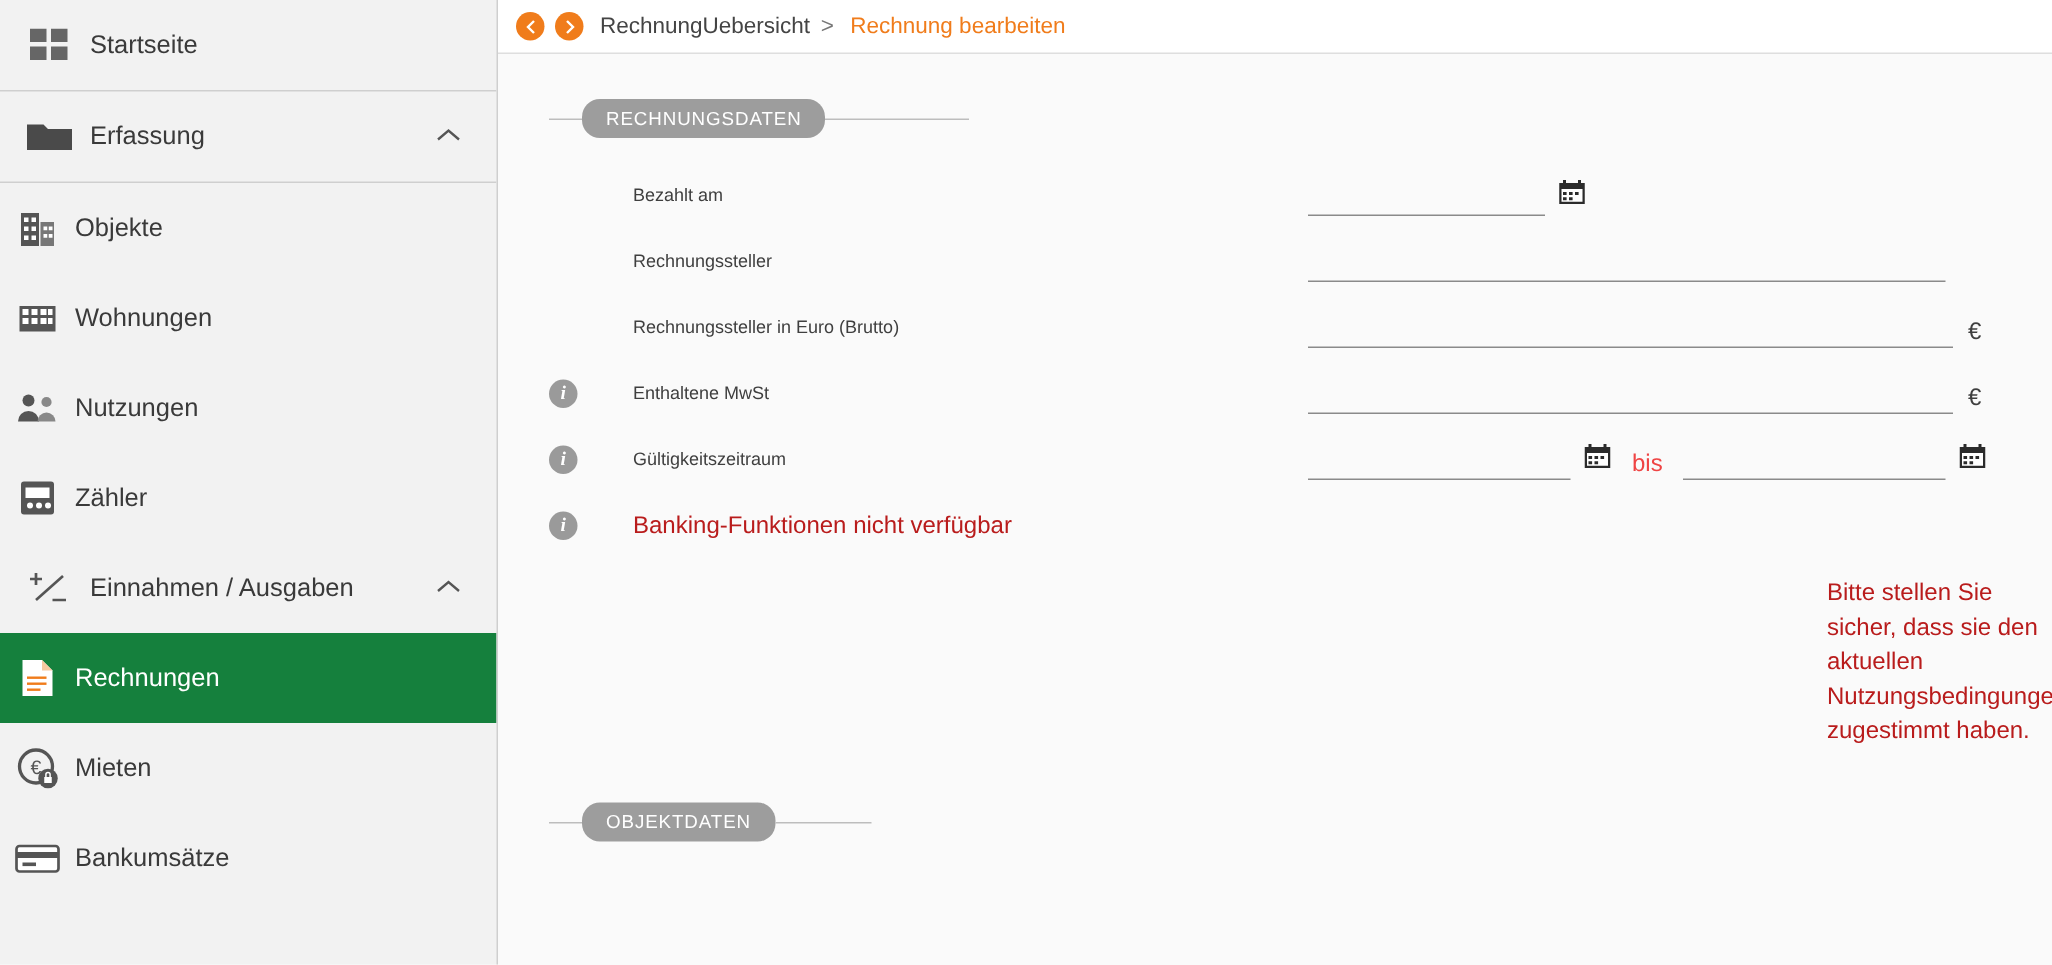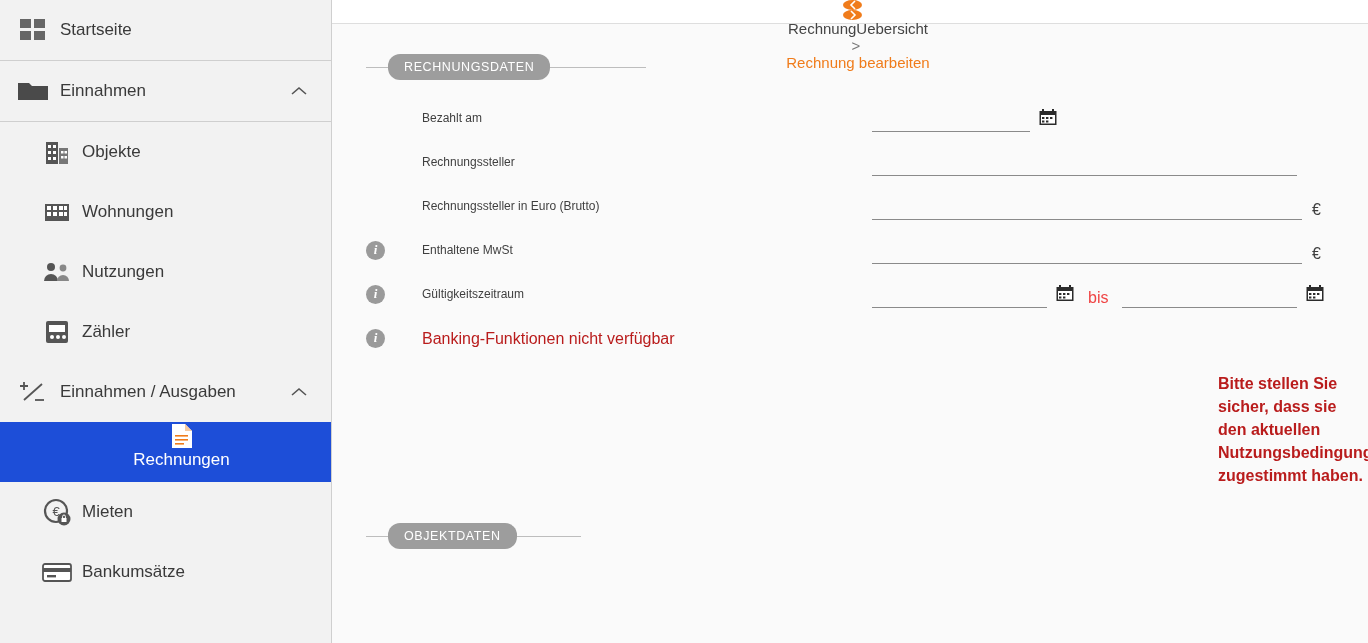--- a/index.html
+++ b/index.html
@@ -64,38 +64,36 @@
     position: absolute;
     right: 24px;
     top: 50%;
     transform: translateY(-50%);
     color: #555;
   }
   .sub-item {
     display: flex;
     align-items: center;
     height: 60px;
-    padding-left: 32px;
     box-sizing: border-box;
     position: relative;
   }
   .sub-item .ico {
     width: 50px;
     min-width: 50px;
     display: flex;
     align-items: center;
     justify-content: center;
   }
   .sub-item .lbl {
     font-size: 17px;
     color: #3a3a3a;
   }
   .sub-item.active {
-    background: #1d4ed8;
-    flex-direction: column;
+    background: #15803d;
   }
   .sub-item.active .lbl {
     color: #ffffff;
   }
   .active-arrow {
     position: absolute;
     right: -20px;
     top: 0;
     width: 0;
     height: 0;
@@ -106,28 +104,27 @@
 
   
   .main {
     flex: 1 1 auto;
     height: 643px;
     position: relative;
     background: #fafafa;
     overflow: hidden;
   }
   .breadcrumb-bar {
-    height: 24px;
+    height: 36px;
     display: flex;
     align-items: center;
     padding-left: 12px;
     background: #ffffff;
     border-bottom: 1px solid #dedede;
     box-sizing: border-box;
-    flex-direction: column;
   }
   .nav-circle {
     width: 19px;
     height: 19px;
     border-radius: 50%;
     background: #f07c1b;
     color: #ffffff;
     display: flex;
     align-items: center;
     justify-content: center;
@@ -245,21 +242,20 @@
     color: #ef4444;
     margin-bottom: 1px;
   }
   .note {
     font-size: 16px;
     color: #b91c1c;
     line-height: 23px;
   }
   .notes-block {
     padding-left: 886px;
-    font-weight: bold;
   }
 </style>
 </head>
 <body>
 
 <div class="app">
 
   <div class="sidebar">
 
     <div class="side-item">
@@ -275,21 +271,21 @@
     </div>
 
     <div class="side-sep"></div>
 
     <div class="side-item side-group-head">
       <span class="ico">
         <svg width="30" height="23" viewBox="0 0 30 23">
           <path d="M0 3 h11 l3 3 h16 v14 H0 Z" fill="#4a4a4a"></path>
         </svg>
       </span>
-      <span class="lbl">Einnahmen</span>
+      <span class="lbl">Erfassung</span>
       <span class="chev">
         <svg width="16" height="10" viewBox="0 0 16 10">
             <path d="M1 8 L8 2 L15 8" stroke="#555" stroke-width="1.6" fill="none"></path>
           </svg>
       </span>
     </div>
 
     <div class="side-sep"></div>
 
     <div class="sub-item">

